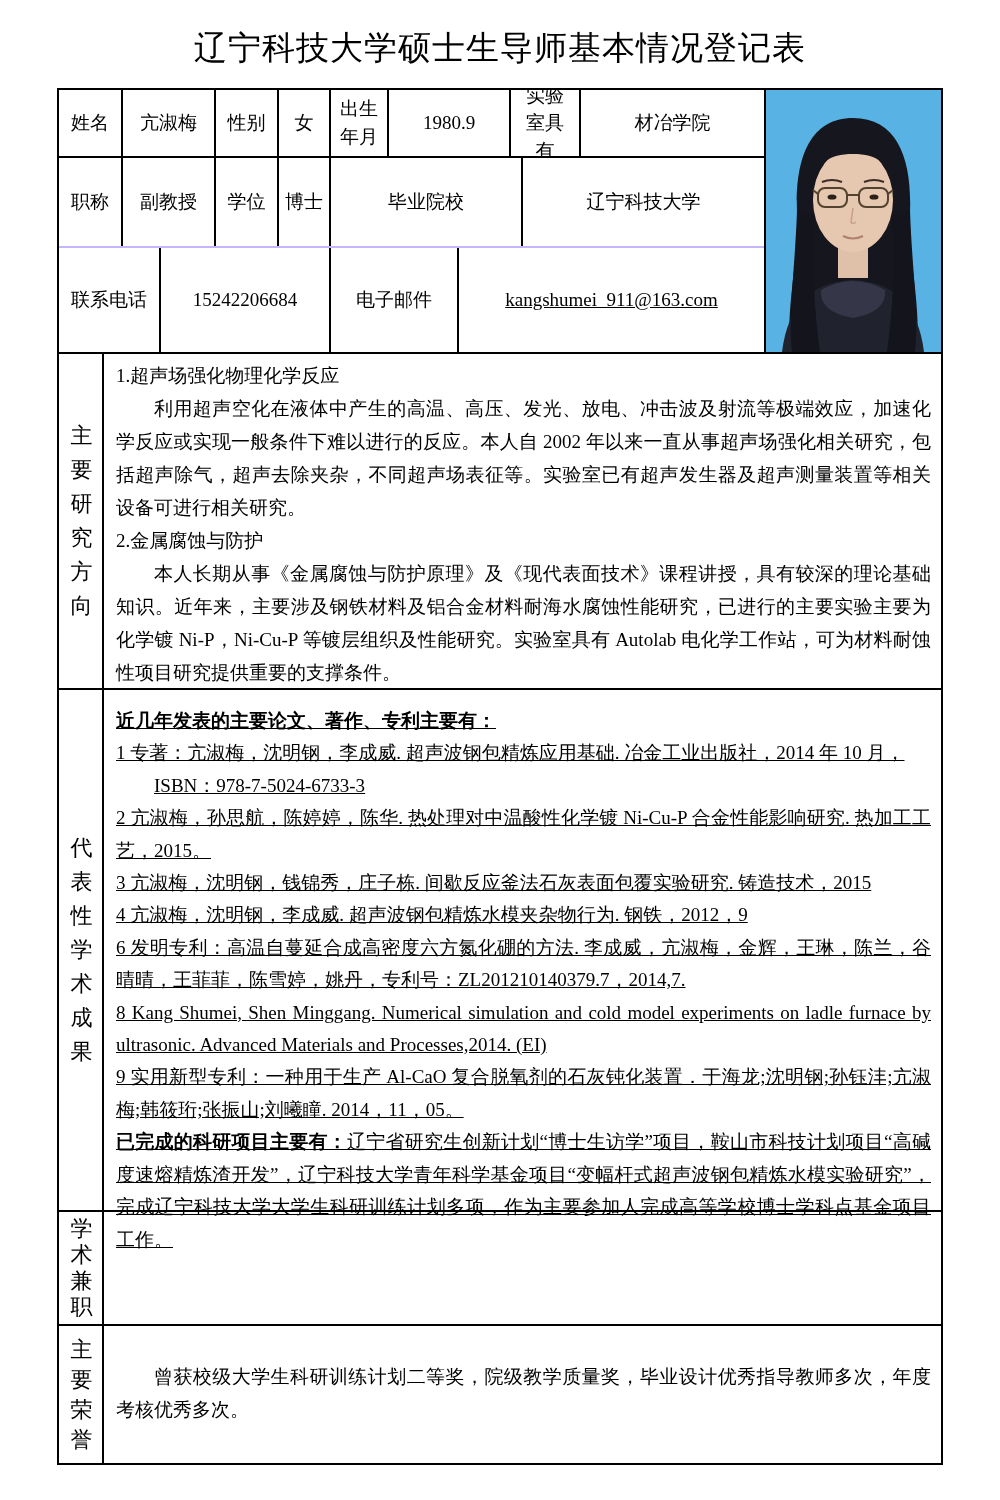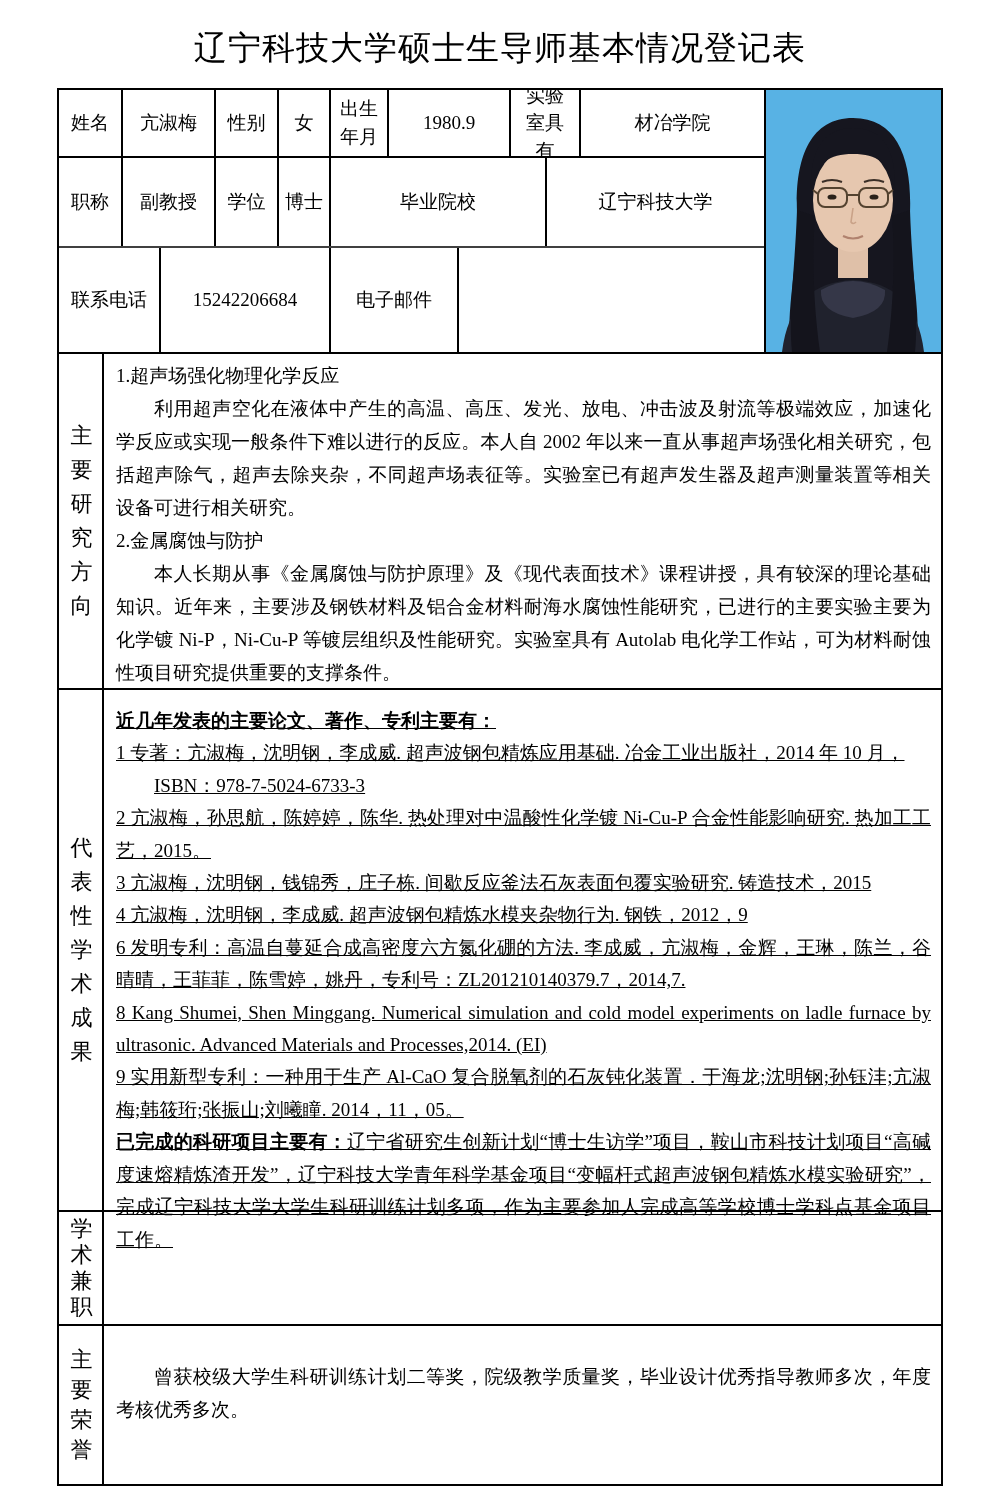--- a/index.html
+++ b/index.html
@@ -14,41 +14,41 @@
     text-align:center; font-size:33px; font-weight:normal; letter-spacing:1px;
   }
   .form {
     position:absolute; left:57px; top:88px; width:886px;
     border:2px solid #000; background:#fff;
   }
   .toprow { display:flex; height:264px; border-bottom:2px solid #000; }
   .left-rows { width:707px; border-right:2px solid #000; display:flex; flex-direction:column; }
   .row { display:flex; }
   .row.r1 { height:68px; border-bottom:2px solid #000; }
-  .row.r2 { height:90px; border-bottom:2px solid #404040;font-family:Liberation Serif, serif; }
+  .row.r2 { height:90px; border-bottom:2px solid #c4b5fd;font-family:Liberation Serif, serif; }
   .row.r3 { flex:1; }
   .c {
     border-right:2px solid #000;
     display:flex; align-items:center; justify-content:center;
     text-align:center; font-size:19px; overflow:hidden;
   }
   .c.last { border-right:none; flex:1; }
   .w64{width:64px}.w93{width:93px}.w63{width:63px}.w52{width:52px}
   .w58{width:58px}.w122{width:122px}.w70{width:70px}.w102{width:102px}
-  .w170{width:170px}.w128{width:128px}.w180{width:216px}
+  .w170{width:170px}.w128{width:128px}.w180{width:192px}
   .two-line { width:42px; line-height:1.45; }
   .email { text-decoration:underline; color:#000; cursor:pointer; }
   .photo-cell { flex:1; overflow:hidden; }
   .photo-cell svg { display:block; width:100%; height:100%; }
 
   .section { display:flex; border-bottom:2px solid #000; }
   .section.research   { height:336px; }
   .section.achieve    { height:522px; }
   .section.parttime   { height:114px; }
-  .section.honors     { height:158px; border-bottom:none; }
+  .section.honors     { height:137px; border-bottom:none; }
   .side {
     width:45px; border-right:2px solid #000;
     display:flex; align-items:center; justify-content:center;
   }
   .vlabel {
     width:20px; font-size:22px; text-align:center;
     word-break:break-all; overflow-wrap:break-word;
   }
   .research .vlabel { line-height:34px; }
   .achieve  .vlabel { line-height:34px; }
@@ -95,20 +95,23 @@
         <div class="c w63">学位</div>
         <div class="c w52">博士</div>
         <div class="c w180">毕业院校</div>
         <div class="c last">辽宁科技大学</div>
       </div>
 
       <div class="row r3">
         <div class="c w102">联系电话</div>
         <div class="c w170">15242206684</div>
         <div class="c w128">电子邮件</div>
+        <div class="c last">
+          <span class="email">kangshumei_911@163.com</span>
+        </div>
       </div>
 
     </div>
 
     <div class="photo-cell">
       <svg viewBox="0 0 175 262" preserveAspectRatio="none">
         <rect x="0" y="0" width="175" height="262" fill="#58b2e4"></rect>
 
         <path d="M87 28 C 42 28 29 72 31 122 C 33 172 20 212 24 262 L151 262 C 155 210 142 172 144 122 C 146 70 132 28 87 28 Z" fill="#16161f"></path>
 

